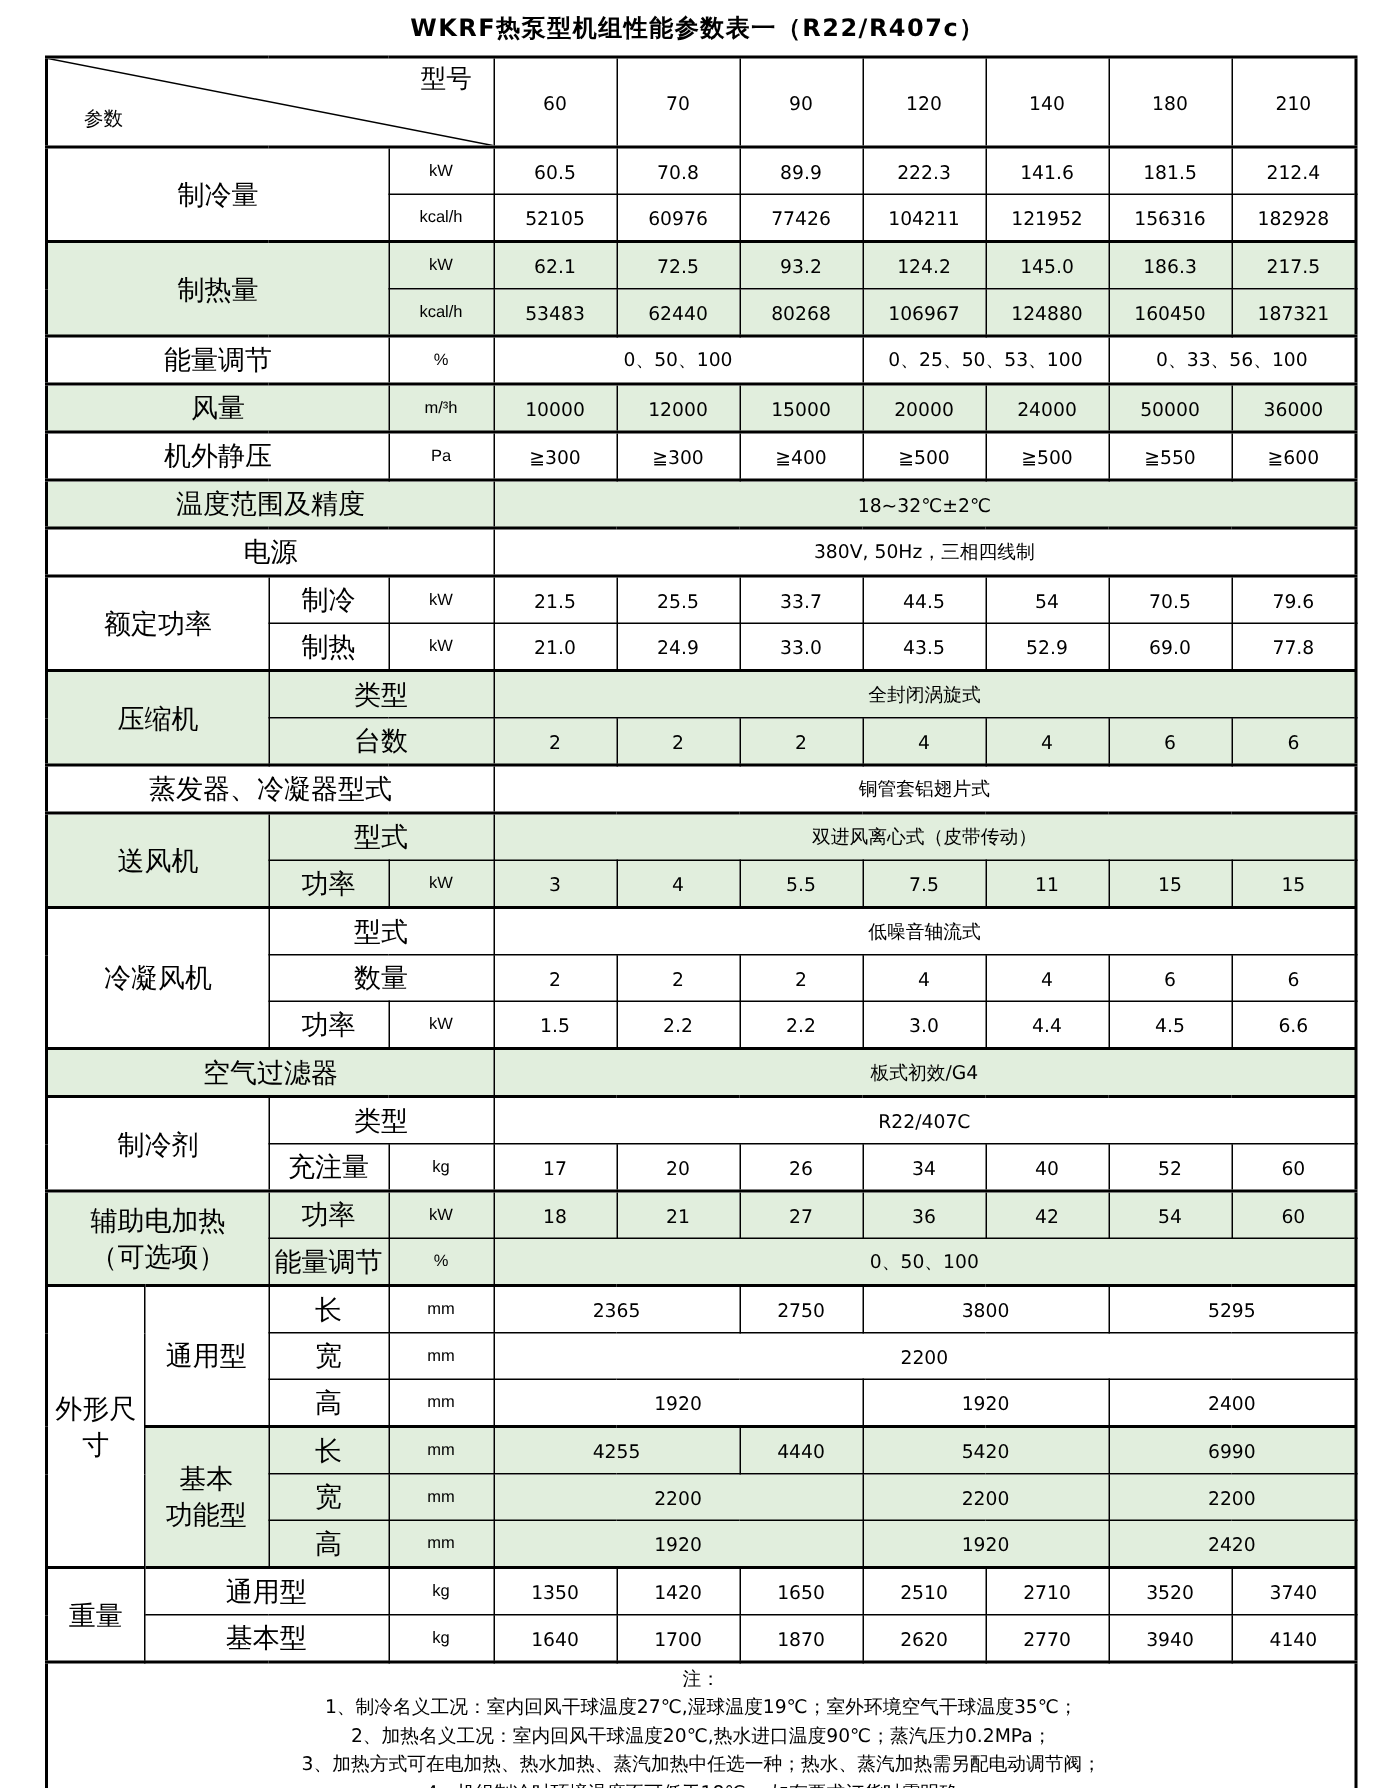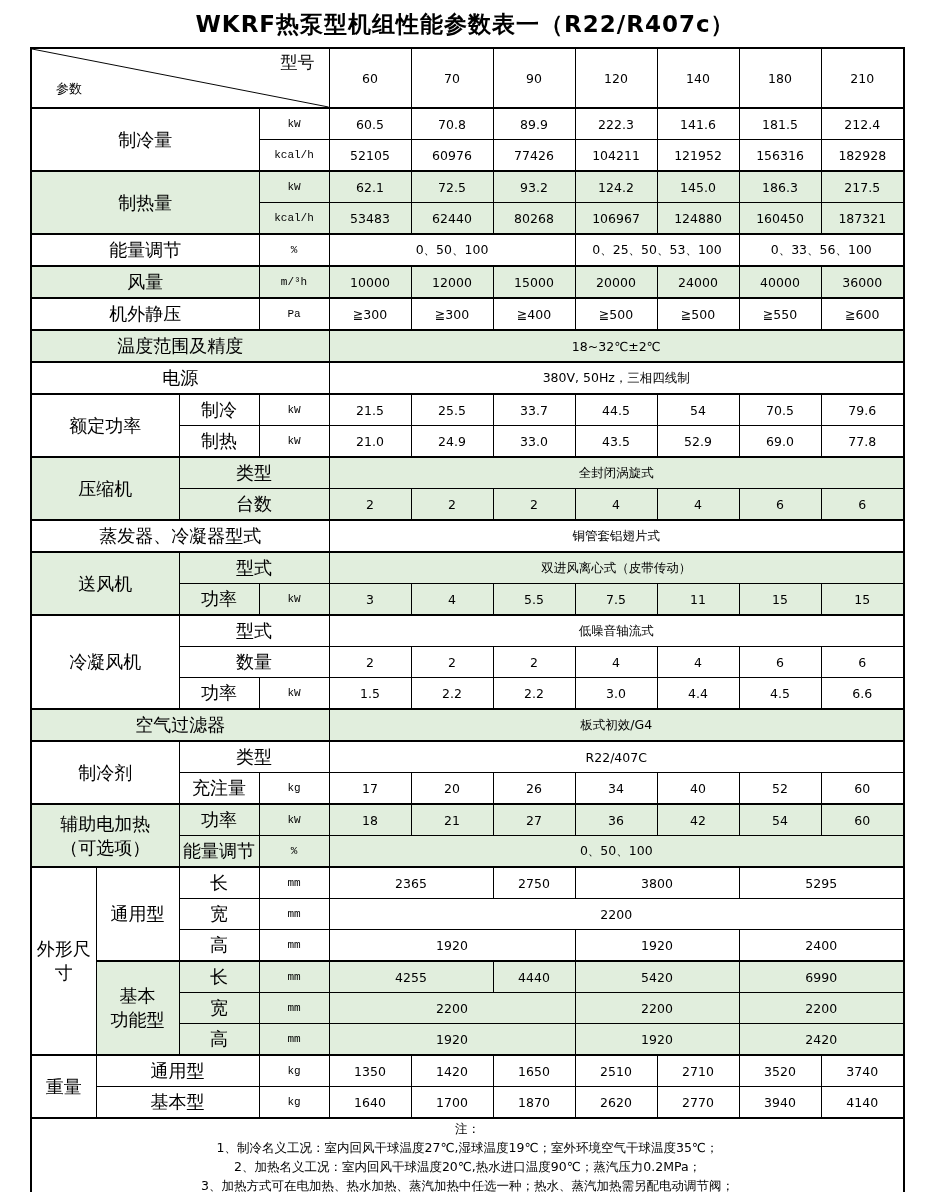--- a/index.html
+++ b/index.html
@@ -4,21 +4,21 @@
 <style>
   html,body{margin:0;padding:0;background:#ffffff;}
   body{
     width:930px;height:1192px;
     font-family:"DejaVu Sans","Liberation Sans",sans-serif;
     color:#000;
     position:relative;
   }
   #title{
     text-align:center;
-    font-size:23px;
+    font-size:16px;
     font-weight:bold;
     padding-top:9px;
     letter-spacing:1px;
   }
   #spec-table{
     border-collapse:collapse;
     table-layout:fixed;
     width:875px;
     margin:7px 0 0 30px;
     border:2px solid #000;
@@ -29,21 +29,21 @@
     vertical-align:middle;
     padding:0 2px;
     white-space:pre-line;
     overflow:hidden;
     height:30px;
   }
   #spec-table tr{height:30px;}
   #spec-table tr.hdr{height:60px;}
   #spec-table tr.sep td{border-top:2px solid #000;}
   td.lbl{font-size:18px;}
-  td.unit{font-size:11px;font-family:Liberation Mono, monospace;}
+  td.unit{font-size:11px;font-family:Liberation Sans, sans-serif;}
   td.val{font-size:12.5px;}
   td.g{background:#e1eedd;}
   td.diag{position:relative;padding:0;}
   td.diag svg{position:absolute;left:0;top:0;width:100%;height:100%;display:block;}
   .diag-param{position:absolute;left:24px;bottom:9px;font-size:13px;}
   .diag-model{position:absolute;right:14px;top:2px;font-size:17px;}
   td.notes-cell{
     text-align:left;
     vertical-align:top;
     height:122px;
@@ -134,21 +134,21 @@
         <td colspan="2" class="val">0、33、56、100</td>
       </tr>
       <tr class="sep">
         <td colspan="3" class="lbl g">风量</td>
         <td class="unit g">m/³h</td>
         <td class="val g">10000</td>
         <td class="val g">12000</td>
         <td class="val g">15000</td>
         <td class="val g">20000</td>
         <td class="val g">24000</td>
-        <td class="val g">40000</td>
+        <td class="val g">50000</td>
         <td class="val g">36000</td>
       </tr>
       <tr class="sep">
         <td colspan="3" class="lbl">机外静压</td>
         <td class="unit">Pa</td>
         <td class="val">≧300</td>
         <td class="val">≧300</td>
         <td class="val">≧400</td>
         <td class="val">≧500</td>
         <td class="val">≧500</td>

